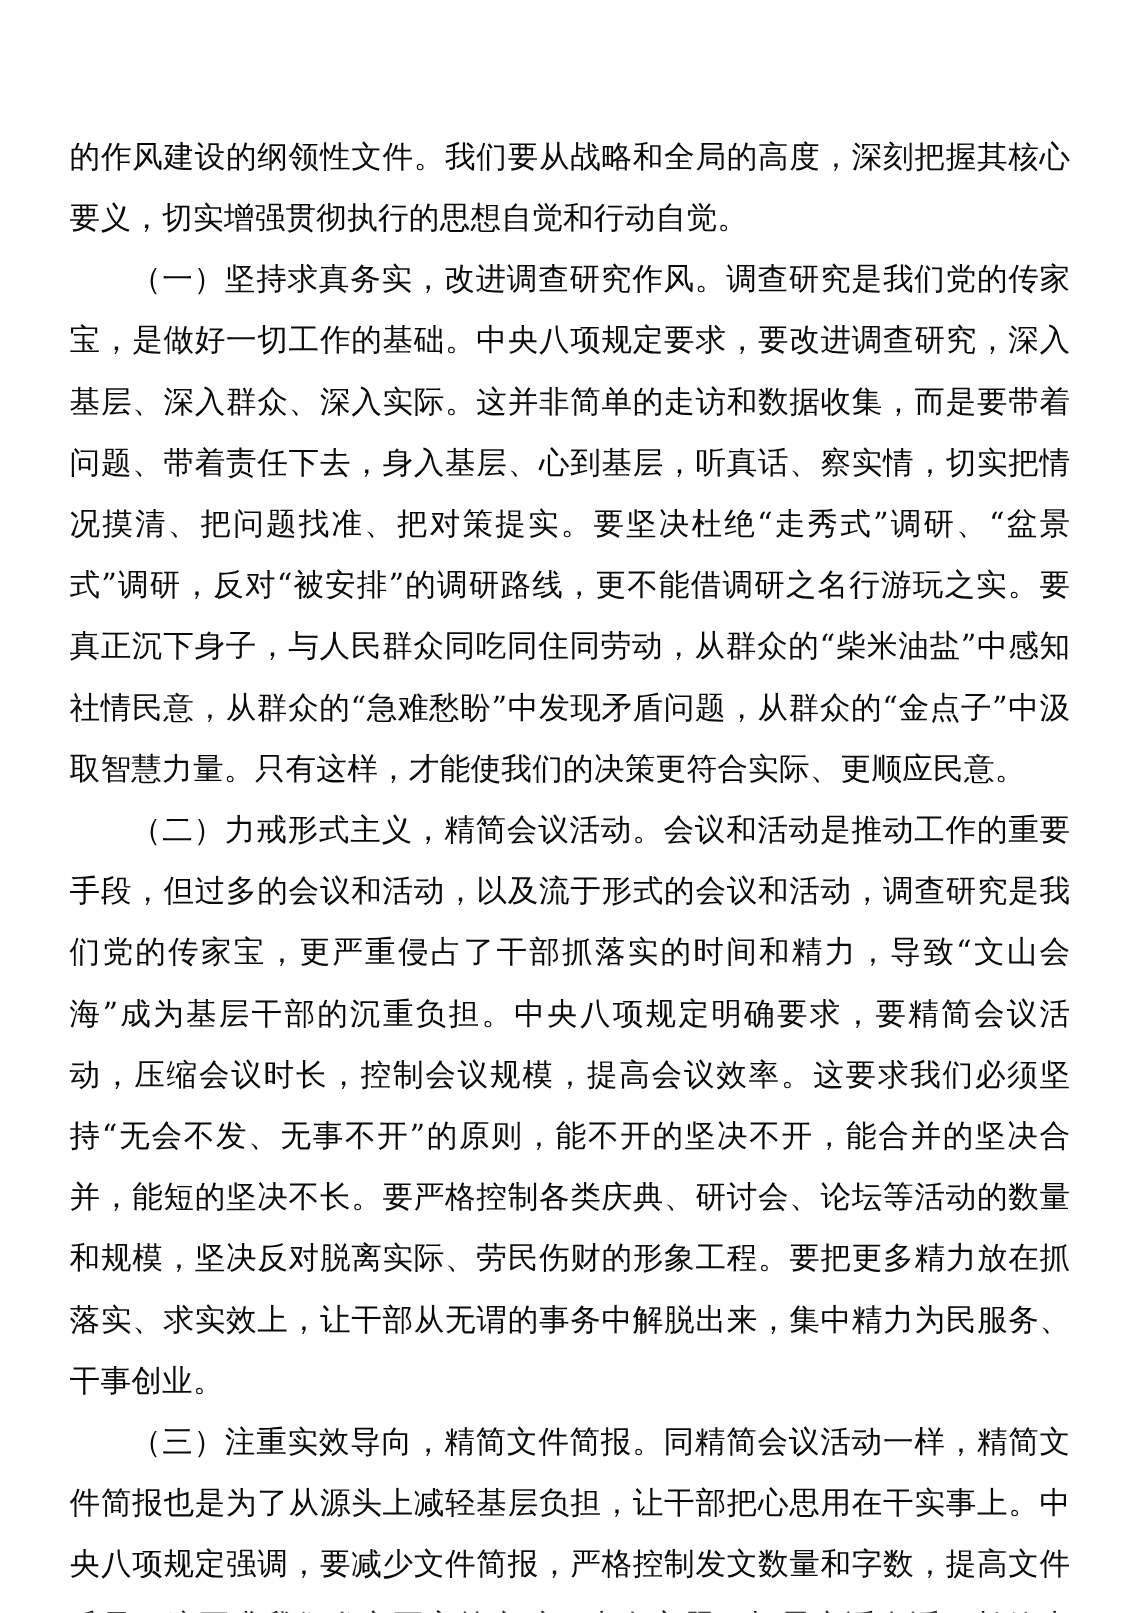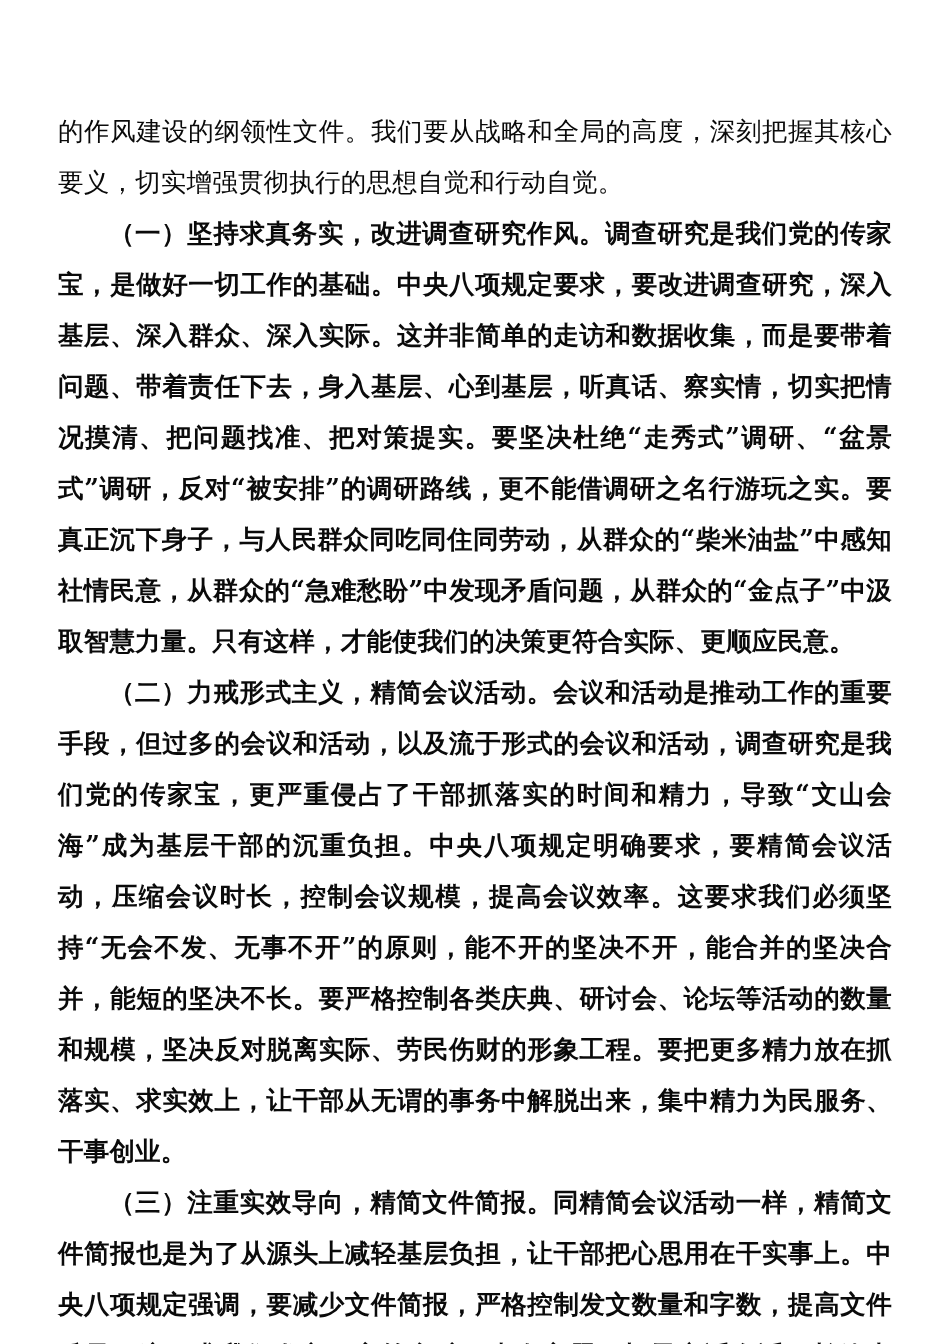--- a/index.html
+++ b/index.html
@@ -34,21 +34,20 @@
   .para {
     margin: 0;
     padding: 0;
     text-indent: 0;
   }
   .para + .para {
     margin-top: 0px;
   }
   .indent2 {
     text-indent: 2em;
-    font-weight: bold;
   }
 </style>
 </head>
 <body>
 
 <div class="page">
   <div class="doc-body">
     <p class="para">的作风建设的纲领性文件。我们要从战略和全局的高度，深刻把握其核心要义，切实增强贯彻执行的思想自觉和行动自觉。</p>
     <p class="para indent2">（一）坚持求真务实，改进调查研究作风。调查研究是我们党的传家宝，是做好一切工作的基础。中央八项规定要求，要改进调查研究，深入基层、深入群众、深入实际。这并非简单的走访和数据收集，而是要带着问题、带着责任下去，身入基层、心到基层，听真话、察实情，切实把情况摸清、把问题找准、把对策提实。要坚决杜绝“走秀式”调研、“盆景式”调研，反对“被安排”的调研路线，更不能借调研之名行游玩之实。要真正沉下身子，与人民群众同吃同住同劳动，从群众的“柴米油盐”中感知社情民意，从群众的“急难愁盼”中发现矛盾问题，从群众的“金点子”中汲取智慧力量。只有这样，才能使我们的决策更符合实际、更顺应民意。</p>
     <p class="para indent2">（二）力戒形式主义，精简会议活动。会议和活动是推动工作的重要手段，但过多的会议和活动，以及流于形式的会议和活动，调查研究是我们党的传家宝，更严重侵占了干部抓落实的时间和精力，导致“文山会海”成为基层干部的沉重负担。中央八项规定明确要求，要精简会议活动，压缩会议时长，控制会议规模，提高会议效率。这要求我们必须坚持“无会不发、无事不开”的原则，能不开的坚决不开，能合并的坚决合并，能短的坚决不长。要严格控制各类庆典、研讨会、论坛等活动的数量和规模，坚决反对脱离实际、劳民伤财的形象工程。要把更多精力放在抓落实、求实效上，让干部从无谓的事务中解脱出来，集中精力为民服务、干事创业。</p>

